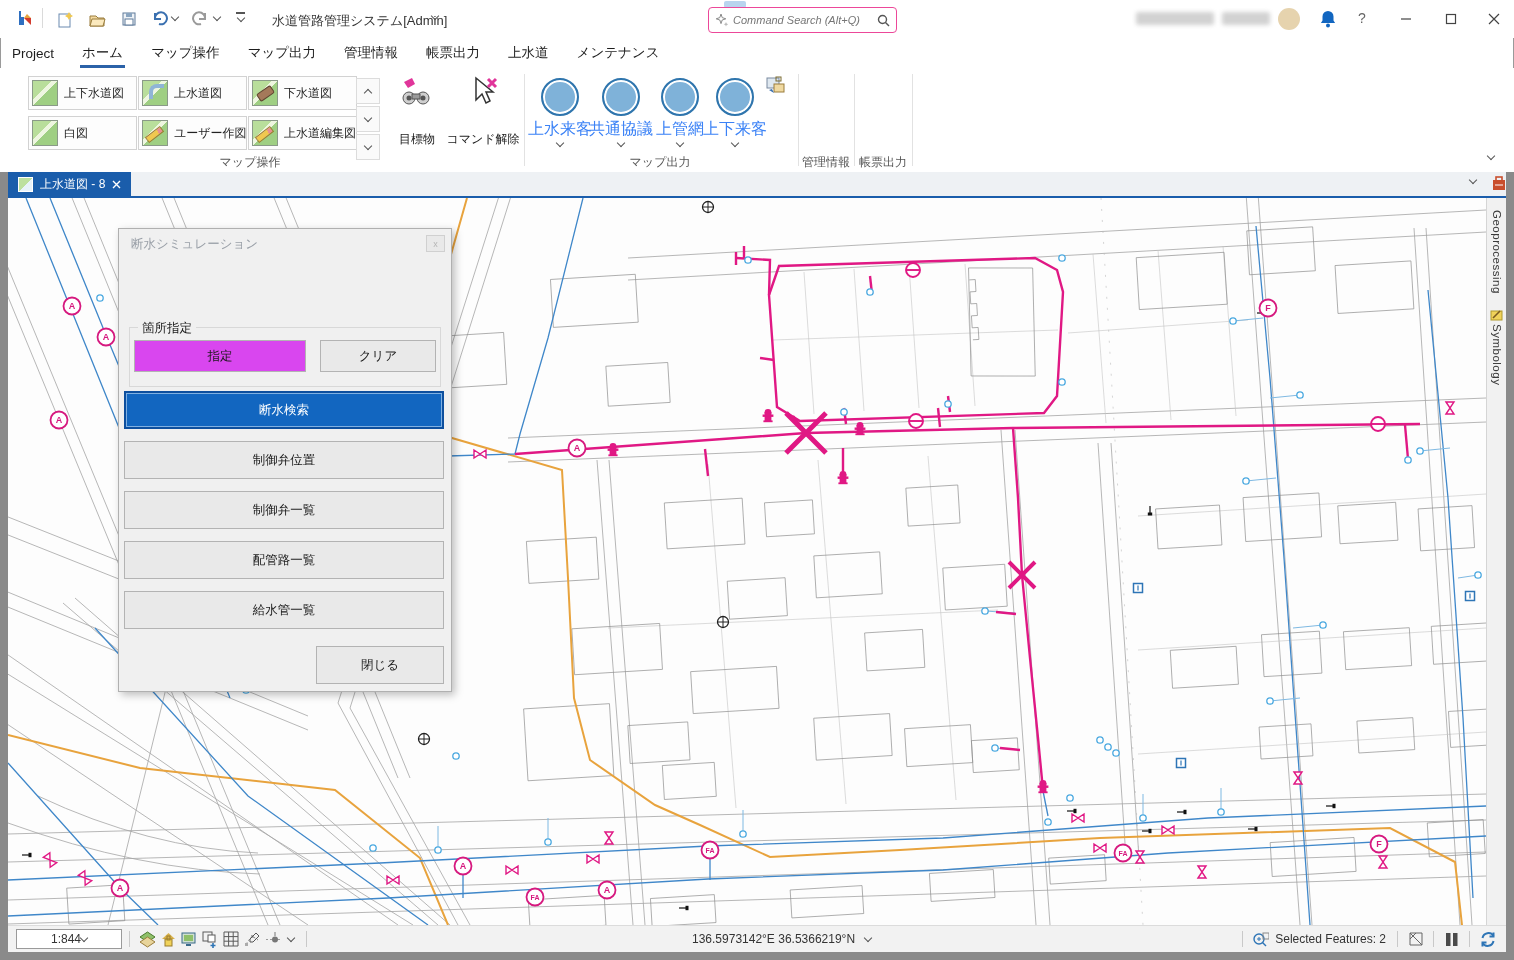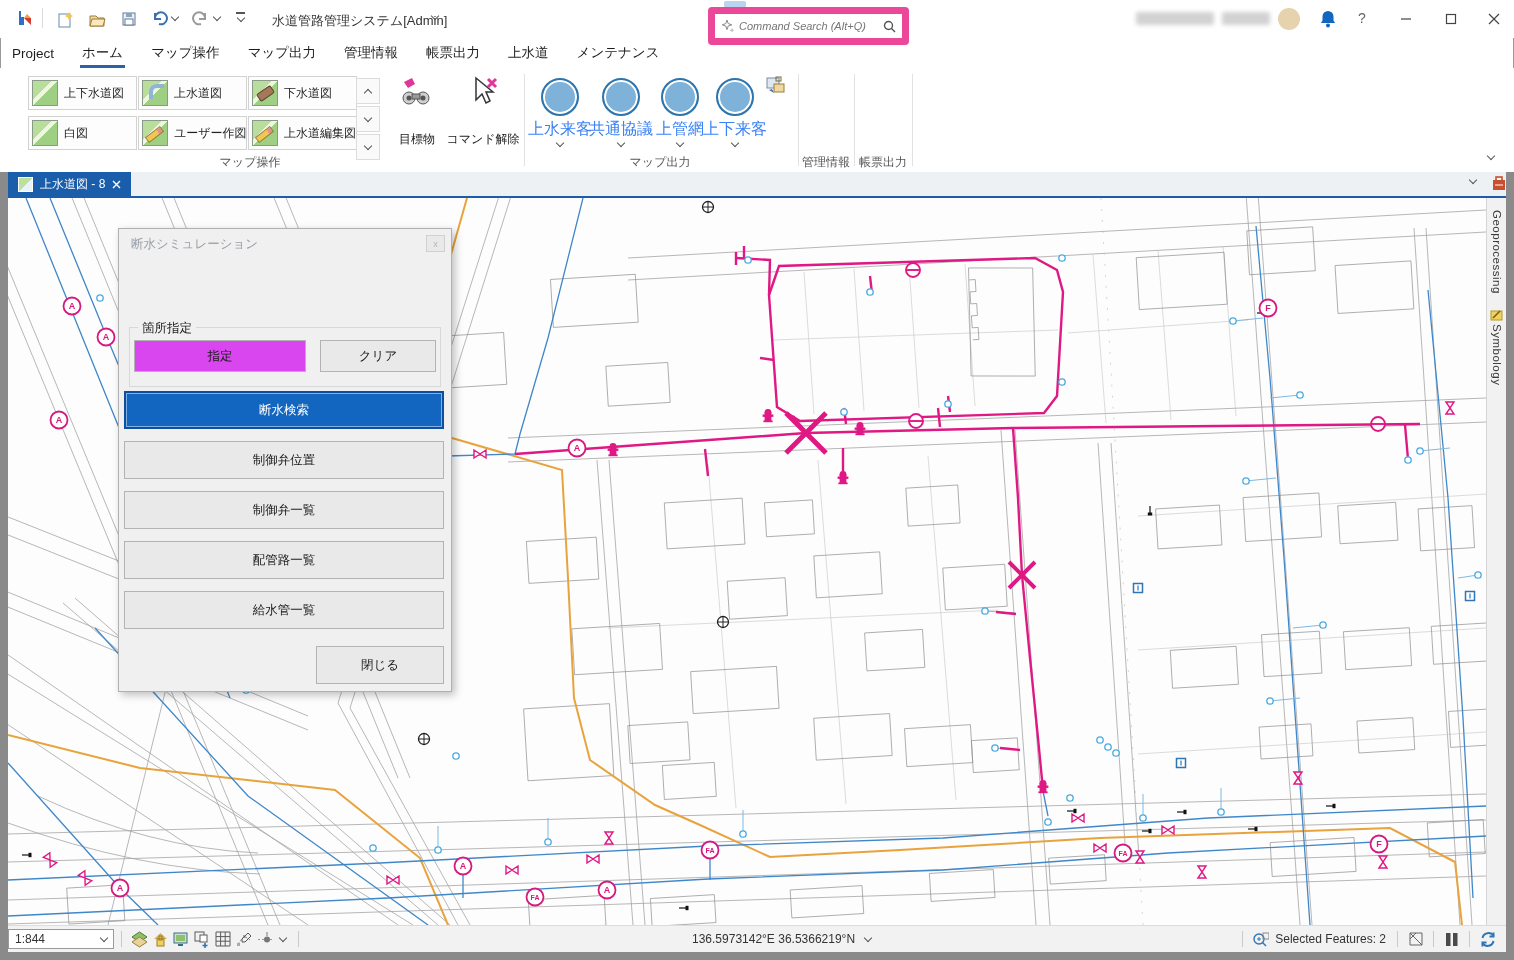--- a/index.html
+++ b/index.html
@@ -4,21 +4,21 @@
 <style>
   html,body{margin:0;padding:0}
   body{width:1514px;height:960px;position:relative;background:#fff;
        font-family:"Liberation Sans","DejaVu Sans",sans-serif;overflow:hidden;
        box-shadow:inset 0 0 0 1px #9a9a9a}
   .abs{position:absolute}
   
   #titlebar{left:0;top:0;width:1514px;height:38px;background:#fff}
   .qa-icon{width:18px;height:18px;display:inline-block}
   #app-title{font-size:13px;color:#333}
-  #cmd-search{left:708px;top:7px;width:175px;height:24px;border:7px solid #ec4899;border-radius:4px;
+  #cmd-search{left:708px;top:7px;width:175px;height:24px;border:1px solid #ec4899;border-radius:4px;
               background:#fff;display:flex;align-items:center;padding:0 6px;gap:5px}
   #cmd-search .ph{font-size:11px;color:#767676;font-style:italic;flex:1;white-space:nowrap}
   .blurblock{background:#d2d2d2;filter:blur(2px);border-radius:2px}
   #avatar{width:22px;height:22px;border-radius:50%;background:#e6d3ae}
   .winbtn{width:28px;height:28px;display:flex;align-items:center;justify-content:center}
   .chev{display:inline-block;width:7px;height:7px;border-right:1.4px solid #555;border-bottom:1.4px solid #555;transform:rotate(45deg);margin-top:-3px}
   .chev.small{width:5px;height:5px}
   
   #menubar{left:0;top:38px;width:1514px;height:30px;display:flex;align-items:center;gap:4px;box-sizing:border-box}
   .menu-item{font-size:13.5px;color:#1d1d1d;padding:4px 12px;position:relative}
@@ -71,21 +71,21 @@
   .rdot{width:13px;height:13px;border:1px solid #333;border-radius:50%;display:inline-flex;align-items:center;justify-content:center;background:#fff}
   .rdot.on::after{content:"";width:6px;height:6px;border-radius:50%;background:#111}
   .dbtn{position:absolute;display:flex;align-items:center;justify-content:center;font-size:12.5px;
         background:#e9e9e9;border:1px solid #b3b3b3;color:#1a1a1a;box-sizing:border-box}
   #btn-specify{background:#d946ef}
   #btn-search{background:#1266c0;color:#fff;border:2px solid #0d4f9e;box-shadow:inset 0 0 0 1px #7fb0e2}
   
   #statusbar{left:8px;top:925px;width:1498px;height:27px;background:#f2f2f2;border-top:1px solid #dcdcdc;
              display:flex;align-items:center;font-size:12px;color:#333;box-sizing:border-box}
   #scalebox{width:92px;height:18px;border:1px solid #9a9a9a;background:#fff;display:flex;align-items:center;
-            justify-content:space-between;padding:0 6px;margin-left:0}
+            justify-content:center;padding:0 6px;margin-left:8px}
   .sbsep{width:1px;height:16px;background:#c9c9c9;margin:0 7px}
   .sbicon{width:17px;height:17px;margin:0 2px;display:inline-flex;align-items:center;justify-content:center}
   #coords{position:absolute;left:684px;display:flex;align-items:center;gap:10px}
   #sb-right{position:absolute;right:8px;display:flex;align-items:center}
   text.pl{font-weight:bold;fill:#d6197f}
 </style>
 </head>
 <body>
 
 <div class="abs" id="titlebar">

